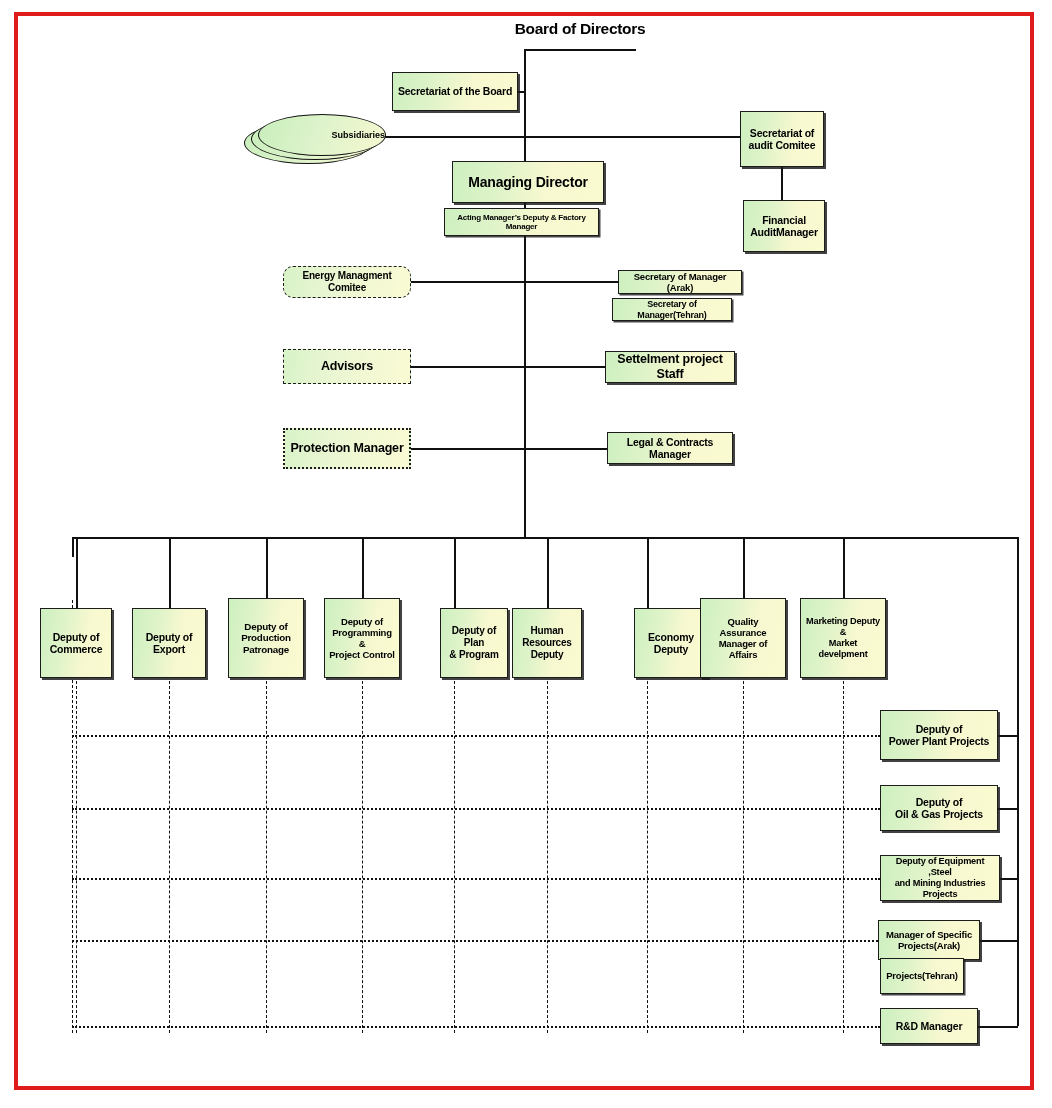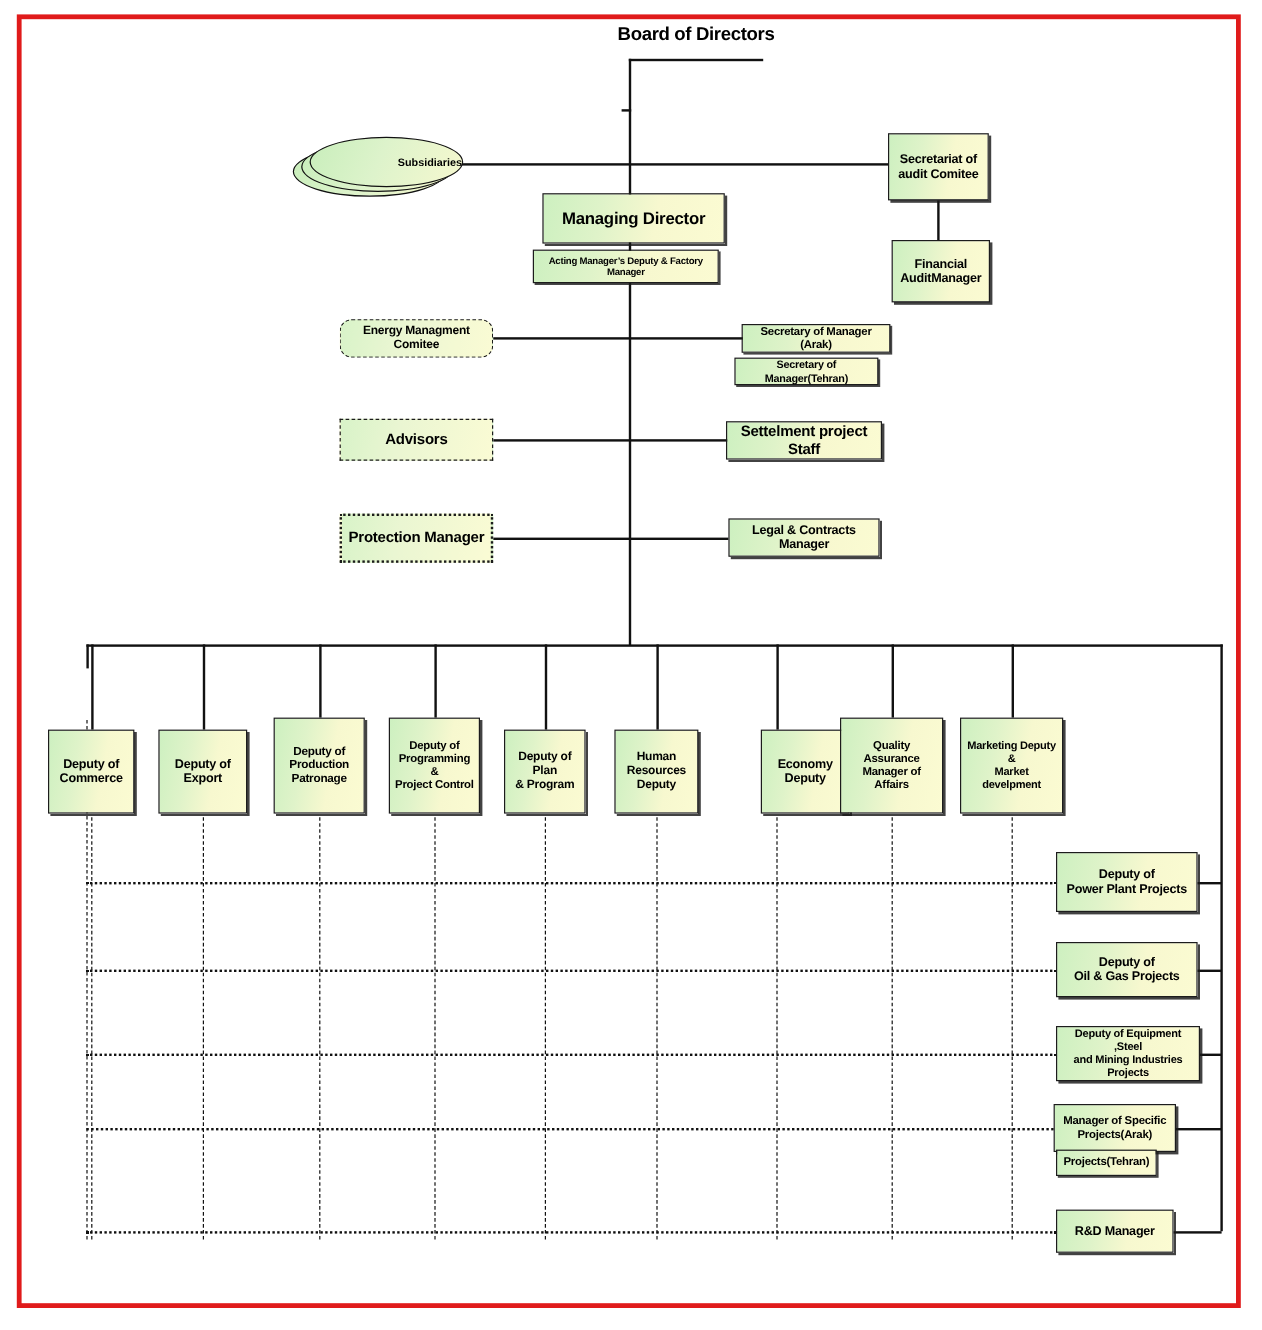--- a/index.html
+++ b/index.html
@@ -74,20 +74,23 @@
 <div id="frame"></div>
 
 <div id="canvas">
 
   <div id="title" style="left:470px;top:20px;width:220px;">Board of Directors</div>
 
   <div class="ln lnh" style="left:524px;top:49px;width:112px;"></div>
 
   <div class="ln lnv" style="left:524px;top:49px;height:489px;"></div>
 
+  <div class="node" style="left:392px;top:72px;width:126px;height:39px;font-size:10.5px;">
+    <span>Secretariat of the Board</span>
+  </div>
   <div class="ln lnh" style="left:518px;top:91px;width:8px;"></div>
 
   <div class="ellipse" style="left:244px;top:122px;width:128px;height:42px;z-index:4;"></div>
   <div class="ellipse" style="left:251px;top:118px;width:128px;height:42px;z-index:5;"></div>
   <div class="ellipse" style="left:258px;top:114px;width:128px;height:42px;z-index:6;">
     <span>Subsidiaries</span>
   </div>
 
   <div class="ln lnh" style="left:385px;top:136px;width:355px;"></div>
 
@@ -163,21 +166,21 @@
         <span>Production</span>
         <span>Patronage</span>
       </div>
       <div class="ln lnv" style="left: 362px; top: 537px; height: 61px;"></div>
       <div class="node" style="left: 324px; top: 598px; width: 76px; height: 80px; font-size: 9.5px; flex-direction: column;">
         <span>Deputy of</span>
         <span>Programming &amp;</span>
         <span>Project Control</span>
       </div>
       <div class="ln lnv" style="left: 454px; top: 537px; height: 71px;"></div>
-      <div class="node" style="left: 420px; top: 608px; width: 68px; height: 70px; font-size: 10px; flex-direction: column;">
+      <div class="node" style="left: 440px; top: 608px; width: 68px; height: 70px; font-size: 10px; flex-direction: column;">
         <span>Deputy of Plan</span>
         <span>&amp; Program</span>
       </div>
       <div class="ln lnv" style="left: 547px; top: 537px; height: 71px;"></div>
       <div class="node" style="left: 512px; top: 608px; width: 70px; height: 70px; font-size: 10px; flex-direction: column;">
         <span>Human Resources</span>
         <span>Deputy</span>
       </div>
       <div class="ln lnv" style="left: 647px; top: 537px; height: 71px;"></div>
       <div class="node" style="left: 634px; top: 608px; width: 74px; height: 70px; font-size: 10.5px; flex-direction: column;">
@@ -232,18 +235,18 @@
       <div class="node" style="left: 878px; top: 920px; width: 102px; height: 40px; font-size: 9.5px; flex-direction: column;">
         <span>Manager of Specific</span>
         <span>Projects(Arak)</span>
       </div>
       <div class="ln lnh" style="left: 980px; top: 940px; width: 38px;"></div>
       <div class="dotth" style="left: 72px; top: 1026px; width: 808px;"></div>
       <div class="node" style="left: 880px; top: 1008px; width: 98px; height: 36px; font-size: 10.5px; flex-direction: column;">
         <span>R&amp;D Manager</span>
       </div>
       <div class="ln lnh" style="left: 978px; top: 1026px; width: 40px;"></div>
-      <div class="node flat" style="left: 880px; top: 958px; width: 84px; height: 22px; font-size: 9.5px;">
+      <div class="node flat" style="left: 880px; top: 958px; width: 84px; height: 36px; font-size: 9.5px;">
         <span>Projects(Tehran)</span>
       </div>
     </div>
 
 </div>
 
 </body></html>

